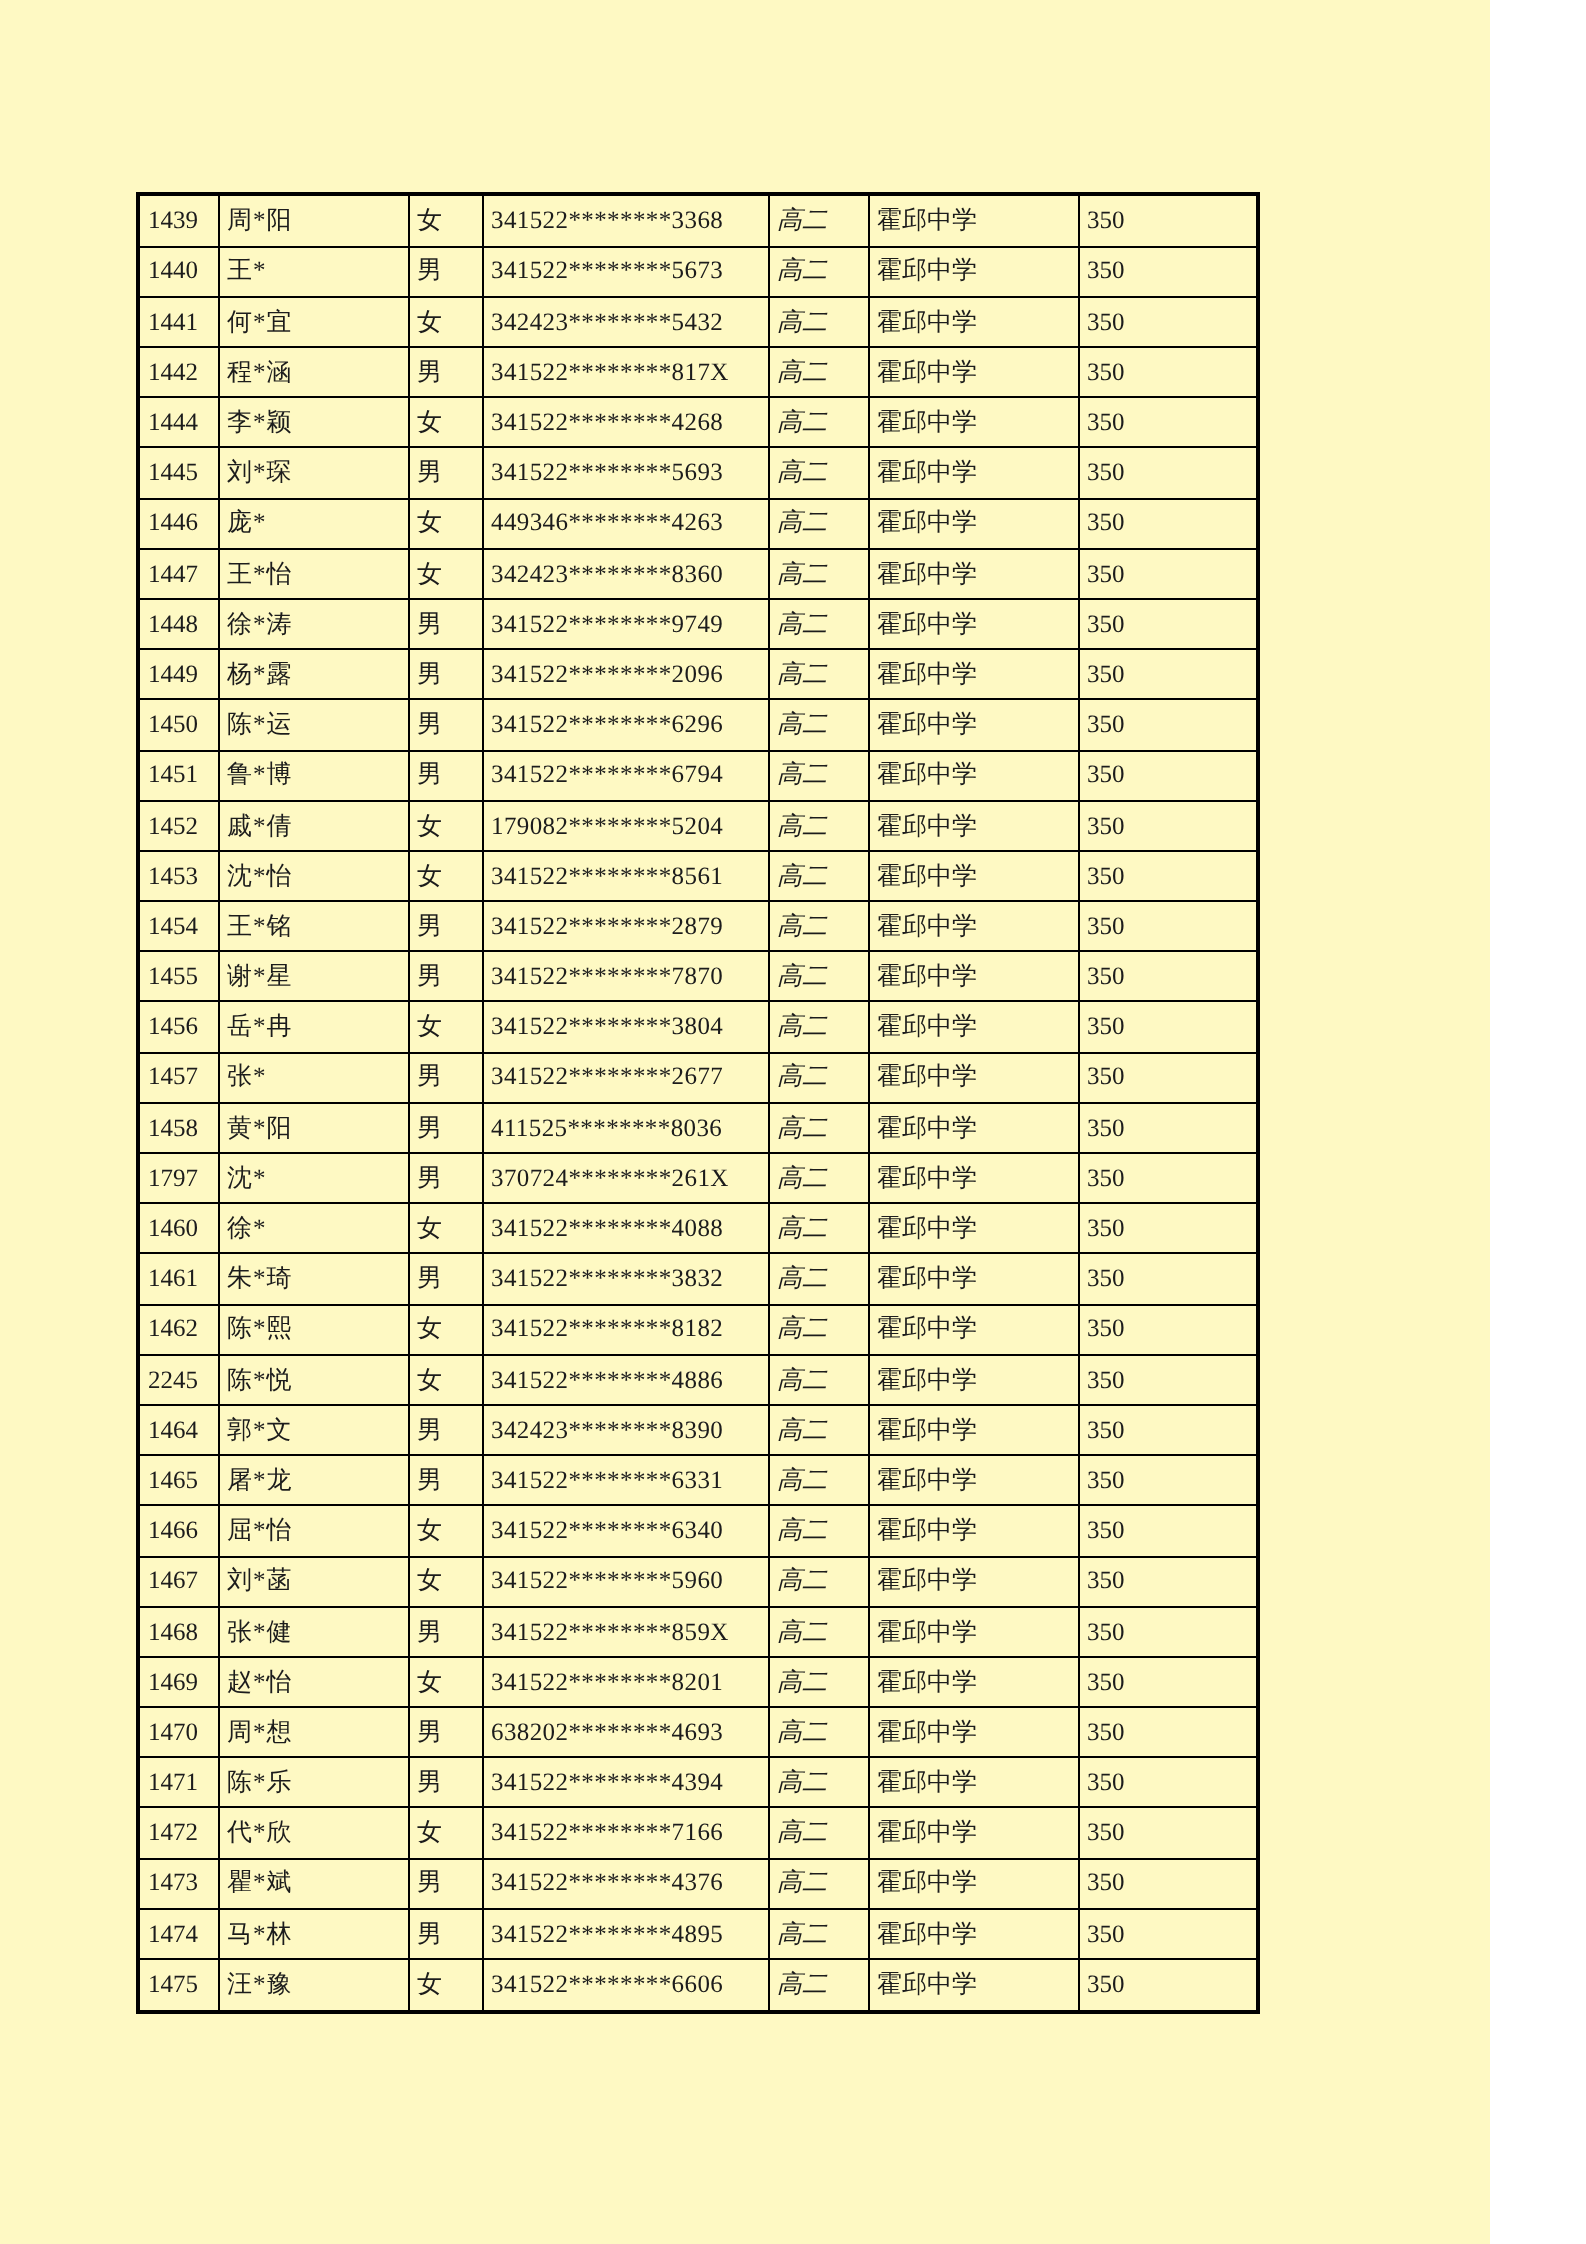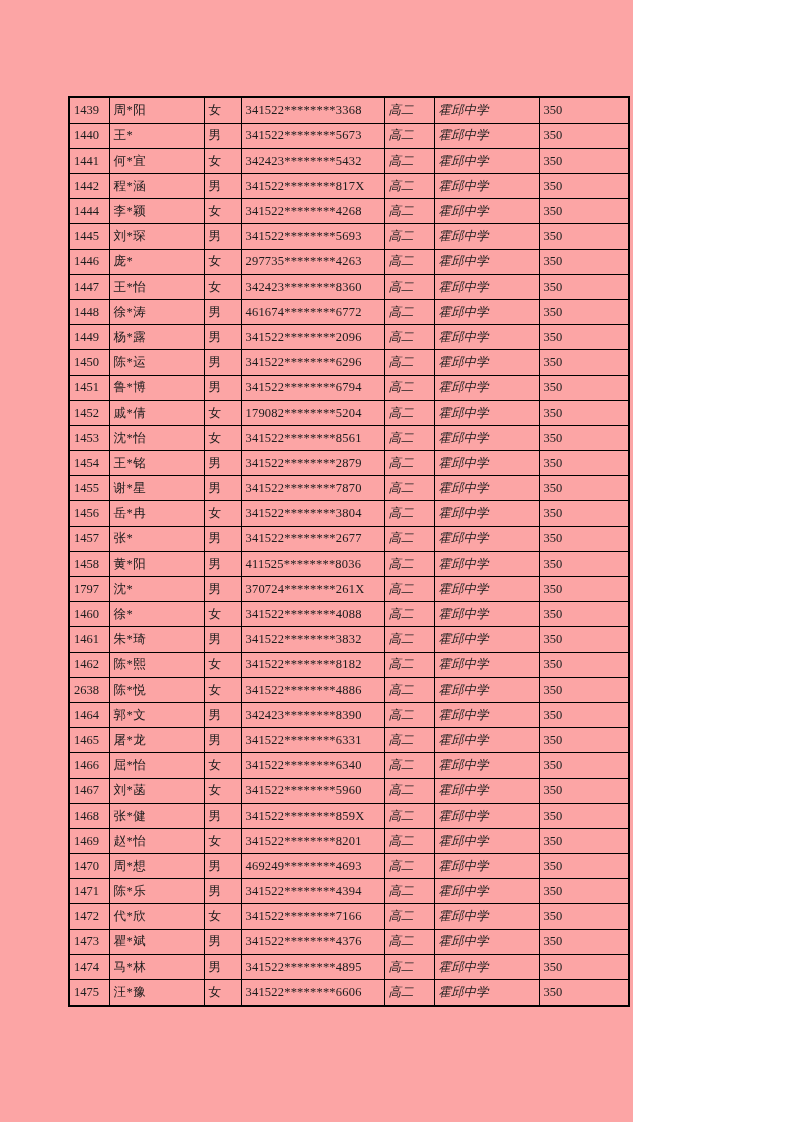--- a/index.html
+++ b/index.html
@@ -7,23 +7,23 @@
     padding: 0;
     background: #ffffff;
   }
   body {
     width: 793px;
     height: 1122px;
     font-family: "Liberation Serif", "DejaVu Serif", serif;
   }
   .page {
     position: relative;
-    width: 633px;
+    width: 745px;
     height: 1122px;
-    background: #fca5a5;
+    background: #fef9c3;
     overflow: hidden;
   }
   table.roster {
     position: absolute;
     left: 68px;
     top: 96px;
     width: 560px;
     height: 911px;
     border-collapse: collapse;
     table-layout: fixed;
@@ -38,21 +38,21 @@
     white-space: nowrap;
     overflow: hidden;
     vertical-align: middle;
     text-align: left;
   }
   td.col-serial   { padding-left: 3px; font-size: 12px; }
   td.col-name     { font-size: 13px; letter-spacing: 0.5px; }
   td.col-gender   { font-size: 13px; }
   td.col-id_number{ font-size: 12px; letter-spacing: 0.2px; margin-top: 32px; }
   td.col-grade    { font-size: 12.5px; font-style: italic; }
-  td.col-school   { font-size: 12.5px; font-style: italic; }
+  td.col-school   { font-size: 12.5px; }
   td.col-amount   { text-align: center; padding-left: 0; font-size: 12px; }
 </style>
 </head>
 <body>
 
 <div class="page">
   <table class="roster">
     <colgroup>
         <col style="width: 40px;">
         <col style="width: 95px;">
@@ -114,39 +114,39 @@
           <td class="col-gender">男</td>
           <td class="col-id_number">341522********5693</td>
           <td class="col-grade">高二</td>
           <td class="col-school">霍邱中学</td>
           <td class="col-amount">350</td>
         </tr>
         <tr>
           <td class="col-serial">1446</td>
           <td class="col-name">庞*</td>
           <td class="col-gender">女</td>
-          <td class="col-id_number">297735********4263</td>
+          <td class="col-id_number">449346********4263</td>
           <td class="col-grade">高二</td>
           <td class="col-school">霍邱中学</td>
           <td class="col-amount">350</td>
         </tr>
         <tr>
           <td class="col-serial">1447</td>
           <td class="col-name">王*怡</td>
           <td class="col-gender">女</td>
           <td class="col-id_number">342423********8360</td>
           <td class="col-grade">高二</td>
           <td class="col-school">霍邱中学</td>
           <td class="col-amount">350</td>
         </tr>
         <tr>
           <td class="col-serial">1448</td>
           <td class="col-name">徐*涛</td>
           <td class="col-gender">男</td>
-          <td class="col-id_number">461674********6772</td>
+          <td class="col-id_number">341522********9749</td>
           <td class="col-grade">高二</td>
           <td class="col-school">霍邱中学</td>
           <td class="col-amount">350</td>
         </tr>
         <tr>
           <td class="col-serial">1449</td>
           <td class="col-name">杨*露</td>
           <td class="col-gender">男</td>
           <td class="col-id_number">341522********2096</td>
           <td class="col-grade">高二</td>
@@ -264,21 +264,21 @@
         <tr>
           <td class="col-serial">1462</td>
           <td class="col-name">陈*熙</td>
           <td class="col-gender">女</td>
           <td class="col-id_number">341522********8182</td>
           <td class="col-grade">高二</td>
           <td class="col-school">霍邱中学</td>
           <td class="col-amount">350</td>
         </tr>
         <tr>
-          <td class="col-serial">2638</td>
+          <td class="col-serial">2245</td>
           <td class="col-name">陈*悦</td>
           <td class="col-gender">女</td>
           <td class="col-id_number">341522********4886</td>
           <td class="col-grade">高二</td>
           <td class="col-school">霍邱中学</td>
           <td class="col-amount">350</td>
         </tr>
         <tr>
           <td class="col-serial">1464</td>
           <td class="col-name">郭*文</td>
@@ -330,21 +330,21 @@
           <td class="col-gender">女</td>
           <td class="col-id_number">341522********8201</td>
           <td class="col-grade">高二</td>
           <td class="col-school">霍邱中学</td>
           <td class="col-amount">350</td>
         </tr>
         <tr>
           <td class="col-serial">1470</td>
           <td class="col-name">周*想</td>
           <td class="col-gender">男</td>
-          <td class="col-id_number">469249********4693</td>
+          <td class="col-id_number">638202********4693</td>
           <td class="col-grade">高二</td>
           <td class="col-school">霍邱中学</td>
           <td class="col-amount">350</td>
         </tr>
         <tr>
           <td class="col-serial">1471</td>
           <td class="col-name">陈*乐</td>
           <td class="col-gender">男</td>
           <td class="col-id_number">341522********4394</td>
           <td class="col-grade">高二</td>

